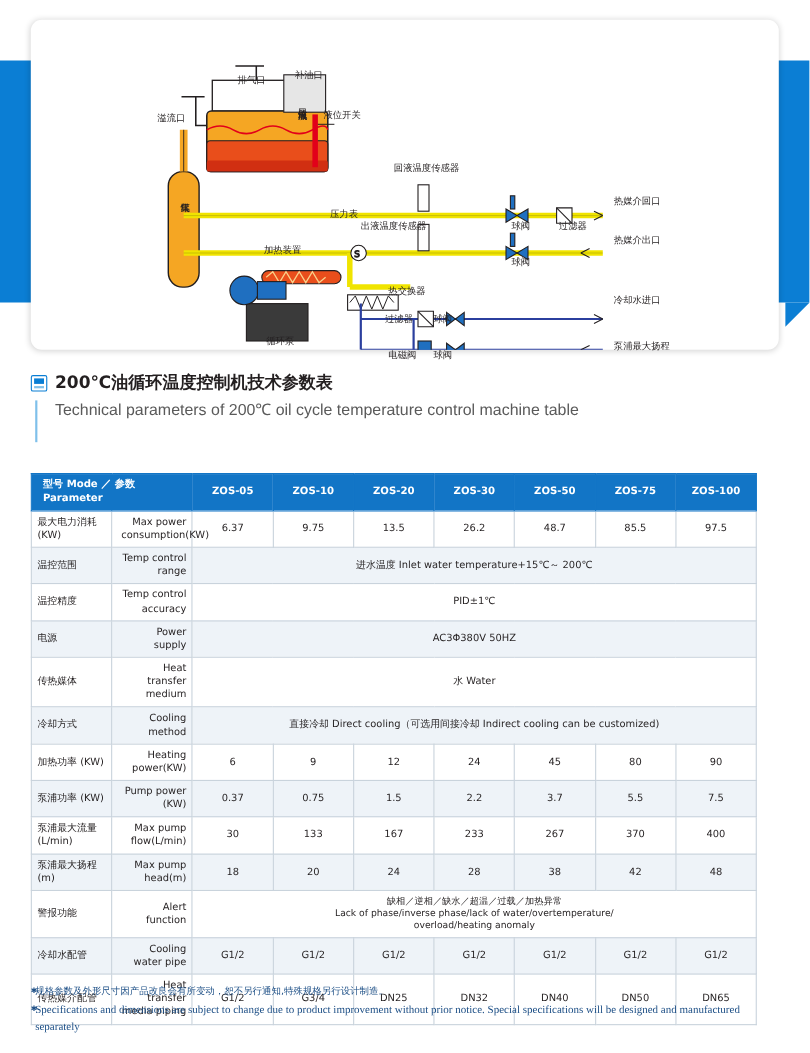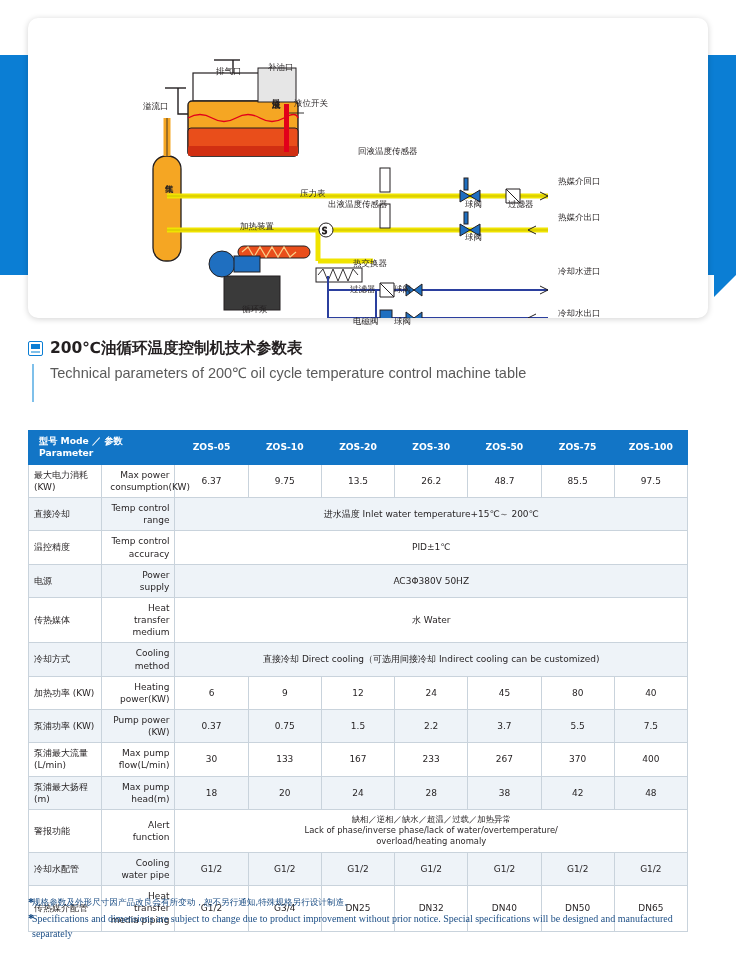--- a/index.html
+++ b/index.html
@@ -45,21 +45,21 @@
     height: 0;
     border-left: 22px solid #0b7ed4;
     border-bottom: 22px solid transparent;
   }
   .lbl {
     position: absolute;
     font-size: 8.5px;
     color: #231f20;
     white-space: nowrap;
     line-height: 1.15;
-    font-family: Liberation Mono, monospace;
+    font-family: Liberation Serif, serif;
     text-align: right;
   }
   .lbl.v {
     writing-mode: vertical-rl;
     text-orientation: upright;
     letter-spacing: 0px;
   }
 
   
   .heading-block {
@@ -302,21 +302,21 @@
       <div class="lbl" style="left: 530px; top: 196px;">热媒介出口</div>
       <div class="lbl" style="left: 437px; top: 216px;">球阀</div>
       <div class="lbl" style="left: 212px; top: 205px;">加热装置</div>
       <div class="lbl" style="left: 325px; top: 242px;">热交换器</div>
       <div class="lbl" style="left: 322px; top: 268px;">过滤器</div>
       <div class="lbl" style="left: 366px; top: 268px;">球阀</div>
       <div class="lbl" style="left: 325px; top: 300px;">电磁阀</div>
       <div class="lbl" style="left: 366px; top: 300px;">球阀</div>
       <div class="lbl" style="left: 214px; top: 288px;">循环泵</div>
       <div class="lbl" style="left: 530px; top: 250px;">冷却水进口</div>
-      <div class="lbl" style="left: 530px; top: 292px;">冷却水出口</div>
+      <div class="lbl" style="left: 530px; top: 292px;">泵浦最大扬程</div>
     </div>
 </div>
 
 <div class="heading-block">
   <span class="heading-icon"></span>
   <div class="heading-cn">200℃油循环温度控制机技术参数表</div>
   <div class="heading-rule"></div>
   <div class="heading-en">Technical parameters of 200℃ oil cycle temperature control machine table</div>
 </div>
 
@@ -339,21 +339,21 @@
         <td class="lbl-en">Max power consumption(KW)</td>
         <td>6.37</td>
         <td>9.75</td>
         <td>13.5</td>
         <td>26.2</td>
         <td>48.7</td>
         <td>85.5</td>
         <td>97.5</td>
       </tr>
       <tr>
-        <td class="lbl-cn">直接冷却</td>
+        <td class="lbl-cn">温控范围</td>
         <td class="lbl-en">Temp control range</td>
         <td colspan="7">进水温度 Inlet water temperature+15℃～ 200℃</td>
       </tr>
       <tr>
         <td class="lbl-cn">温控精度</td>
         <td class="lbl-en">Temp control accuracy</td>
         <td colspan="7">PID±1℃</td>
       </tr>
       <tr>
         <td class="lbl-cn">电源</td>
@@ -372,21 +372,21 @@
       </tr>
       <tr>
         <td class="lbl-cn">加热功率 (KW)</td>
         <td class="lbl-en">Heating power(KW)</td>
         <td>6</td>
         <td>9</td>
         <td>12</td>
         <td>24</td>
         <td>45</td>
         <td>80</td>
-        <td>40</td>
+        <td>90</td>
       </tr>
       <tr>
         <td class="lbl-cn">泵浦功率 (KW)</td>
         <td class="lbl-en">Pump power (KW)</td>
         <td>0.37</td>
         <td>0.75</td>
         <td>1.5</td>
         <td>2.2</td>
         <td>3.7</td>
         <td>5.5</td>

